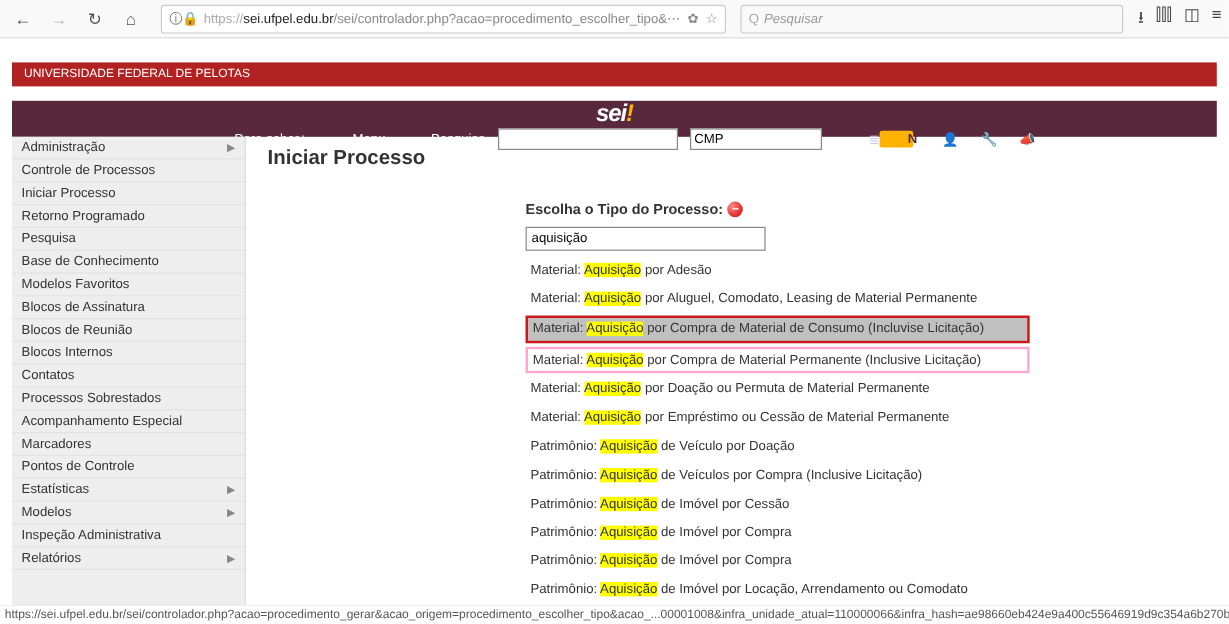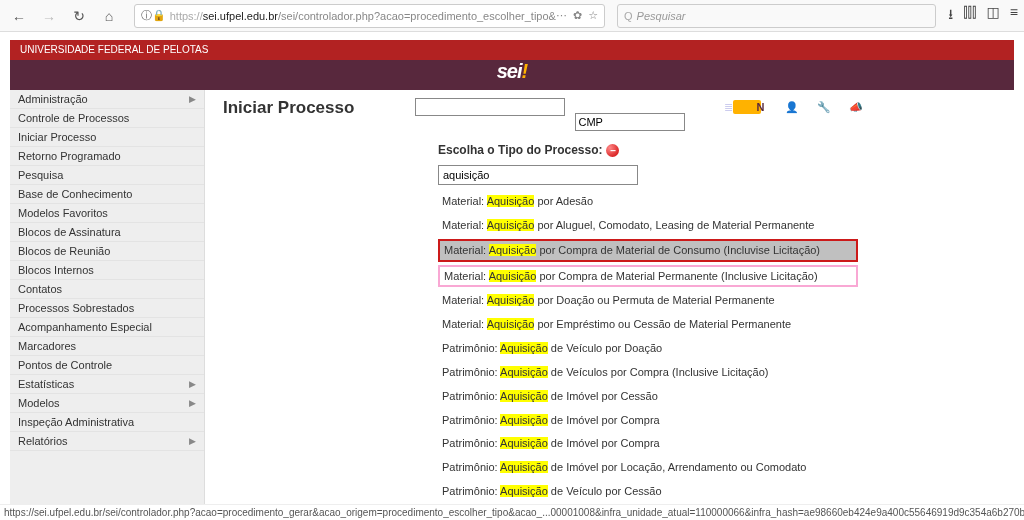--- a/index.html
+++ b/index.html
@@ -10,30 +10,30 @@
     .nav-btn.disabled { color: #bbb; }
     .url-bar { flex: 0 0 430px; height: 24px; display: flex; align-items: center; border: 1px solid #ccc; border-radius: 3px; padding: 0 6px; margin: 0 8px; background: #fff; font-size: 11px; color: #666; }
     .url-bar .lock { color: #3a9a3a; margin-right: 4px; font-size: 11px; }
     .url-text { flex: 1; white-space: nowrap; overflow: hidden; }
     .url-right { display: flex; gap: 6px; color: #888; }
     .search-bar { flex: 1; height: 24px; border: 1px solid #ccc; border-radius: 3px; padding: 0 6px; display: flex; align-items: center; color: #999; font-style: italic; font-size: 11px; gap: 4px; }
     .search-bar .q-icon { font-style: normal; color: #aaa; }
     .right-tools { display: flex; gap: 10px; margin-left: 8px; color: #444; }
     .right-tools span { cursor: pointer; font-size: 14px; }
     
-    .red-strip { background: #b22222; color: #fff; height: 20px; line-height: 20px; padding: 0 10px; font-size: 10px; margin: 0 10px; }
+    .red-strip { background: #b22222; color: #fff; height: 20px; line-height: 20px; padding: 0 10px; font-size: 10px; margin: 12px 10px; }
     
     .header-bar { background: #58283d; height: 30px; display: flex; align-items: center; padding: 0 10px; margin: 0 10px; color: #fff; flex-direction: column; }
     .logo { font-size: 20px; font-weight: bold; font-style: italic; letter-spacing: -1px; }
     .logo .dot { color: #ffb200; }
     .header-spacer { flex: 1; }
     .header-links { display: flex; gap: 10px; font-size: 11px; align-items: center; }
     .header-links span { cursor: pointer; padding-left: 28px; }
     .header-input { height: 18px; border: 1px solid #888; background: #fff; width: 150px; font-size: 11px; padding: 0 3px; }
-    .header-select { height: 18px; border: 1px solid #888; background: #fff; width: 110px; font-size: 11px; padding: 0 3px; margin-top: 30px; }
+    .header-select { height: 18px; border: 1px solid #888; background: #fff; width: 110px; font-size: 11px; padding: 0 3px; }
     .header-icons { display: flex; gap: 4px; margin-left: 6px; }
     .header-icons span { width: 14px; height: 14px; display: inline-flex; align-items: center; justify-content: center; font-size: 11px; }
     .hi-list { color: #cce; }
     .hi-n { background: #ffb200; color: #58283d; font-weight: bold; border-radius: 2px; }
     .hi-u { color: #f0d060; }
     .hi-x { color: #8de08d; }
     .hi-m { color: #ff8040; }
     
     .main-area { display: flex; margin: 0 10px; }
     

